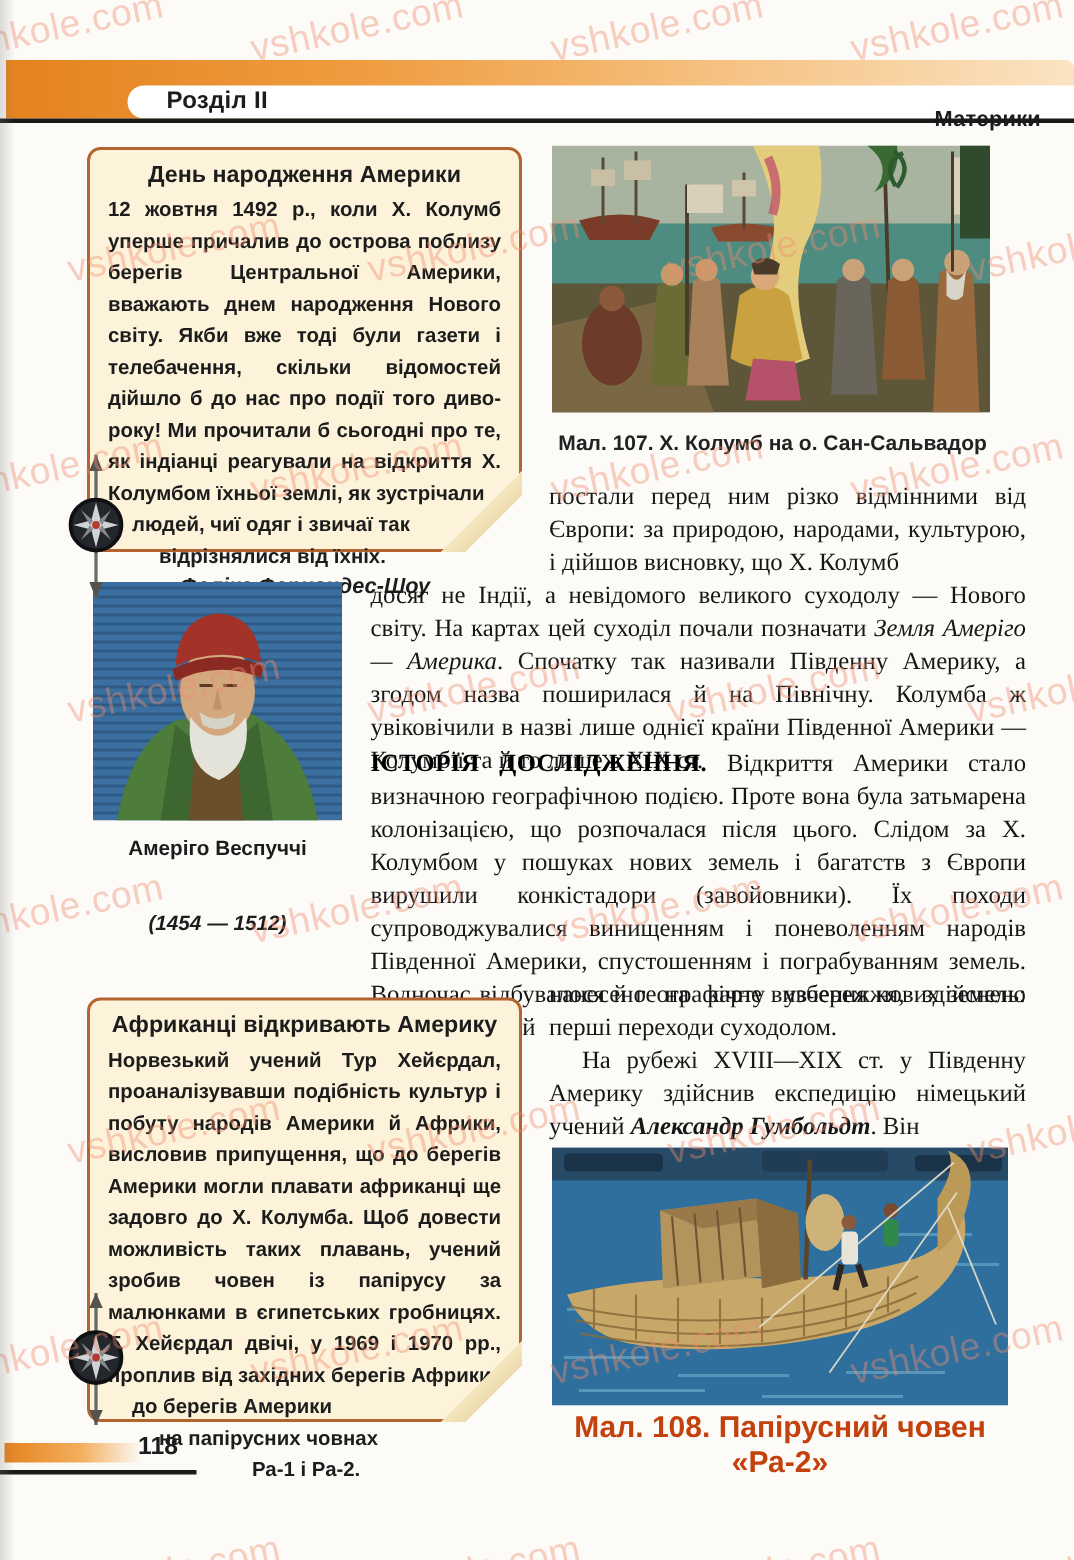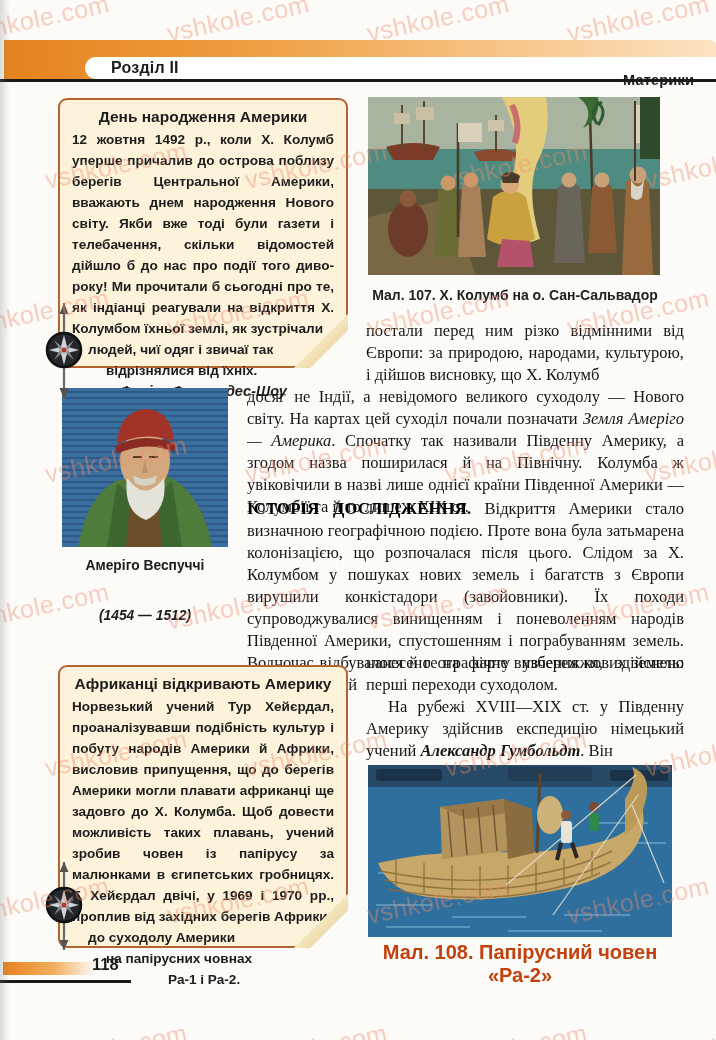--- a/index.html
+++ b/index.html
@@ -197,21 +197,21 @@
     <path d="M53,58 q30,-15 61,-2 l-2,8 q-28,-12 -57,2 Z" fill="#8a2a22"></path>
     <path d="M71,69 h9 M87,69 h9" stroke="#5a3a22" stroke-width="2"></path>
     <path d="M83,71 l3,14 h-6 Z" fill="#c29068"></path>
   </svg>
   <div class="abs portrait-name">Амеріго Веспуччі</div>
   <div class="abs portrait-years">(1454 — 1512)</div>
 
   <div class="abs info-box box-africans">
     <p class="box-title">Африканці відкривають Америку</p>
     <p class="box-body">Норвезький учений Тур Хейєрдал, проаналізувавши подібність культур і побуту народів Америки й Африки, висловив припущення, що до берегів Америки могли плавати африканці ще задовго до Х. Колумба. Щоб довести можливість таких плавань, учений зробив човен із папірусу за малюнками в єгипетських гробницях. Т. Хейєрдал двічі, у 1969 і 1970 рр., проплив від західних берегів Африки</p>
-    <p class="box-tail tail-1">до суходолу Америки</p>
+    <p class="box-tail tail-1">до берегів Америки</p>
     <p class="box-tail tail-2">на папірусних човнах</p>
     <p class="box-tail tail-3">Ра-1 і Ра-2.</p>
     <div class="curl">
       <div class="curl-white"></div>
         <div class="curl-flap"></div>
     </div>
   </div>
 
   <svg class="abs compass" style="left:44px;top:862px;" width="40" height="88" viewBox="0 0 40 88">
     <line x1="20" y1="0" x2="20" y2="88" stroke="#6a6a68" stroke-width="2.2"></line>

